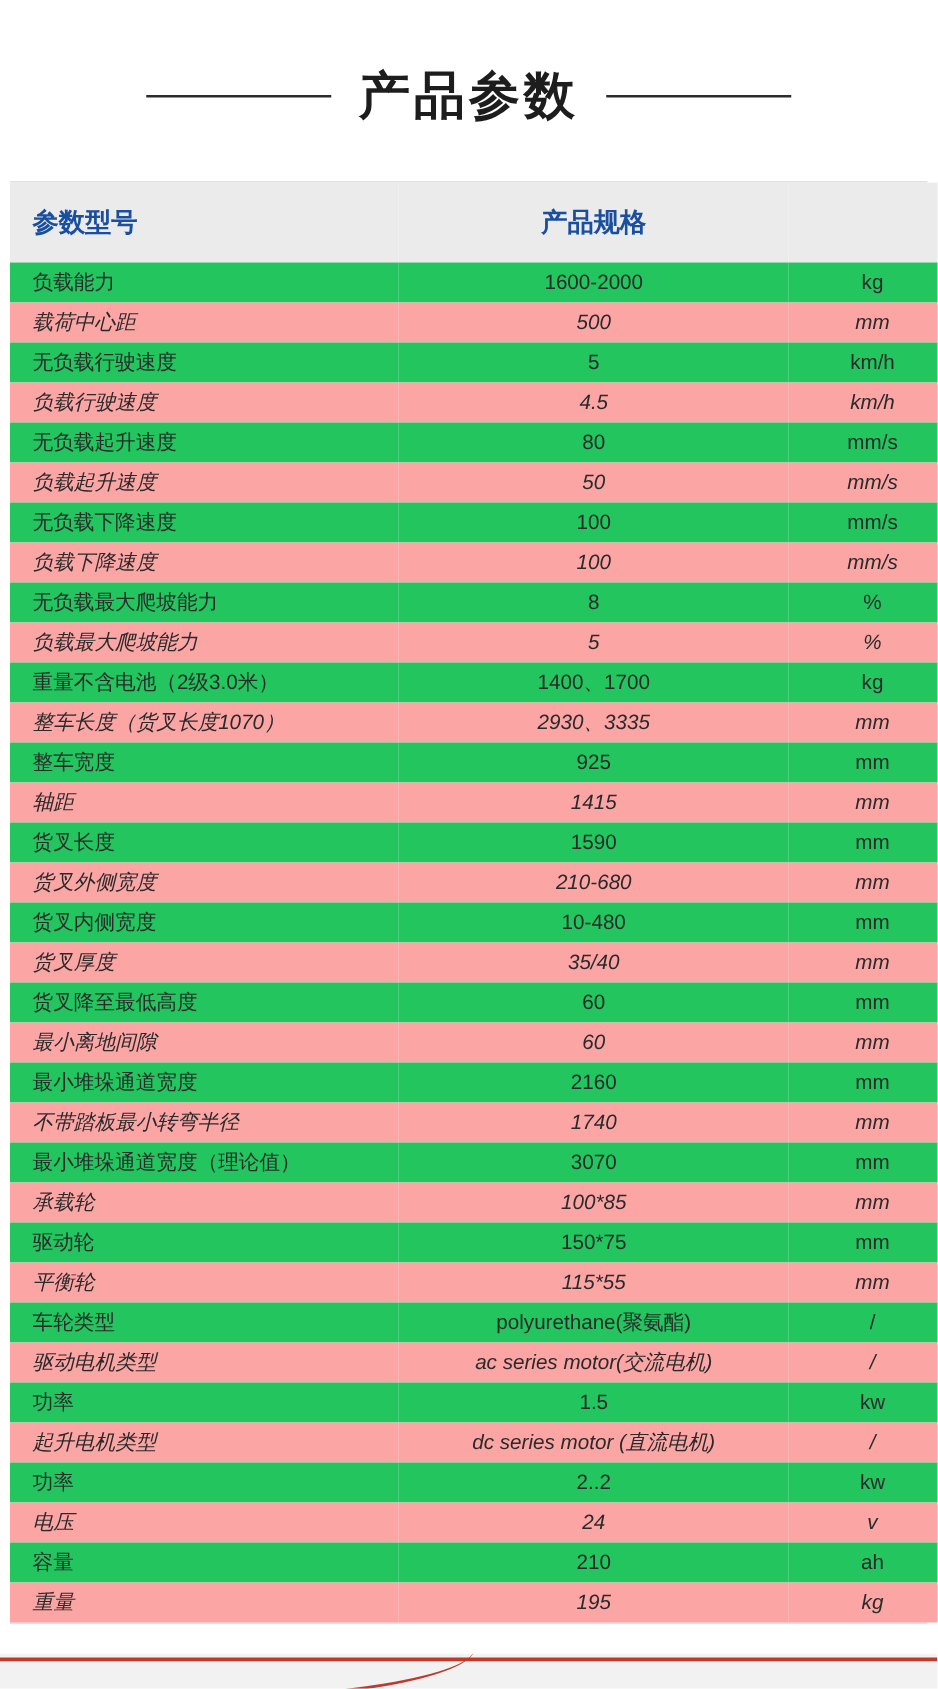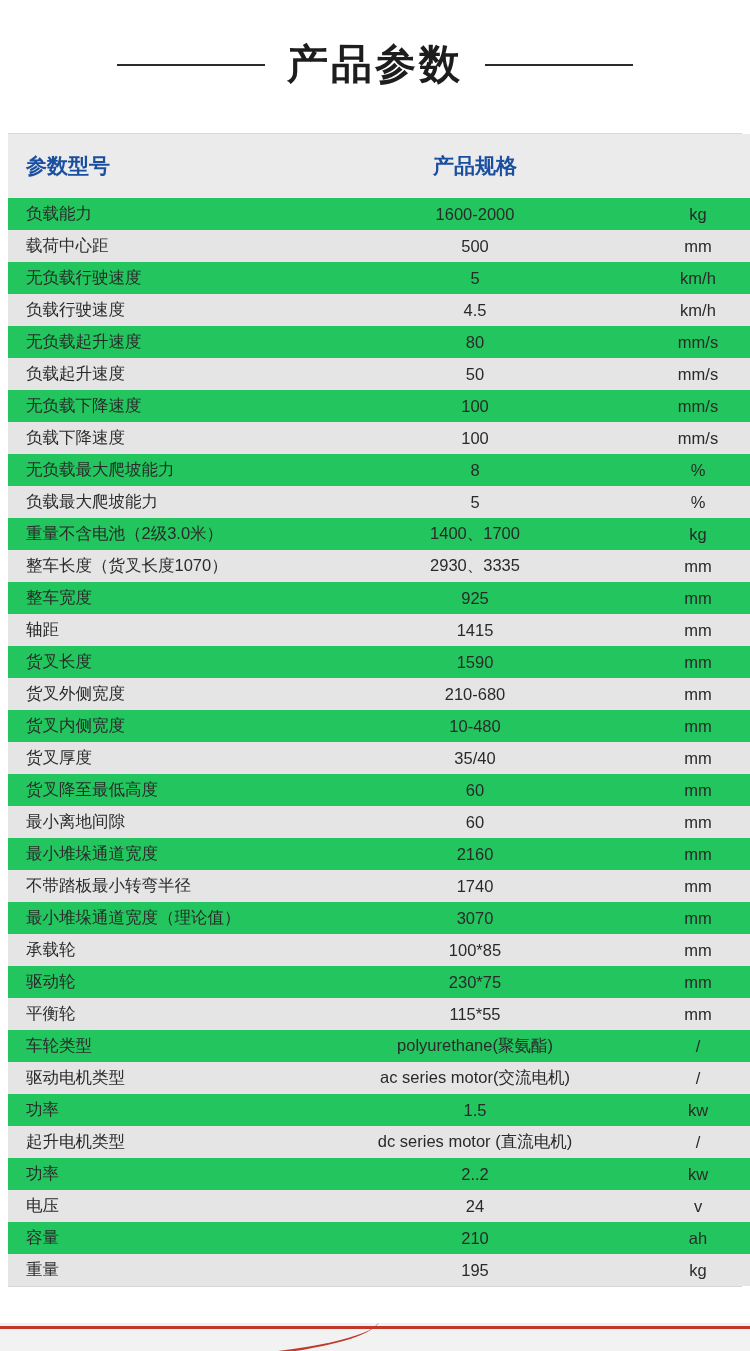--- a/index.html
+++ b/index.html
@@ -16,21 +16,21 @@
   }
   .page {
     position: relative;
     width: 750px;
     height: 1351px;
     background: #ffffff;
   }
 
   
   .header {
-    padding-top: 42px;
+    padding-top: 54px;
   }
   .title-row {
     display: flex;
     align-items: center;
     justify-content: center;
     gap: 22px;
   }
   .title-rule {
     width: 148px;
     height: 2px;
@@ -75,21 +75,21 @@
   table.spec tr.head td.c-value { text-align: center; }
   table.spec tr.head td.c-unit { text-align: center; }
 
   table.spec tr.row td {
     height: 30px;
     font-size: 16.5px;
     color: #2a2a2a;
     vertical-align: middle;
   }
   table.spec tr.row.odd td { background: #22c55e; }
-  table.spec tr.row.even td { background: #e5e5e5; }
+  table.spec tr.row.even td { background: #fca5a5; font-style: italic; }
 
   td.c-name { width: 292px; padding-left: 18px; text-align: left; }
   td.c-value { width: 310px; text-align: center; margin-top: 18px; }
   td.c-unit { width: 132px; text-align: center; }
 
   
   .bottom-band {
     position: absolute;
     left: 0;
     bottom: 0;
@@ -252,21 +252,21 @@
             <td class="c-value">3070</td>
             <td class="c-unit">mm</td>
           </tr>
           <tr class="row even">
             <td class="c-name">承载轮</td>
             <td class="c-value">100*85</td>
             <td class="c-unit">mm</td>
           </tr>
           <tr class="row odd">
             <td class="c-name">驱动轮</td>
-            <td class="c-value">230*75</td>
+            <td class="c-value">150*75</td>
             <td class="c-unit">mm</td>
           </tr>
           <tr class="row even">
             <td class="c-name">平衡轮</td>
             <td class="c-value">115*55</td>
             <td class="c-unit">mm</td>
           </tr>
           <tr class="row odd">
             <td class="c-name">车轮类型</td>
             <td class="c-value">polyurethane(聚氨酯)</td>

